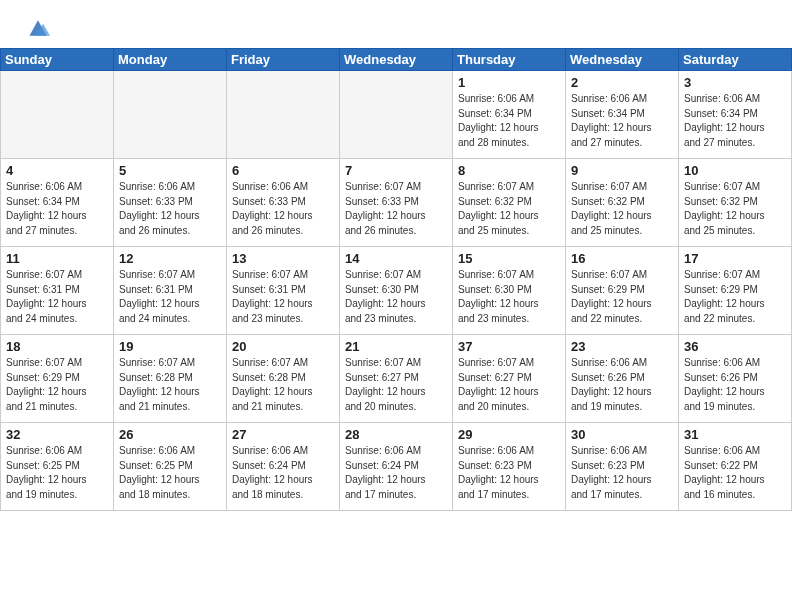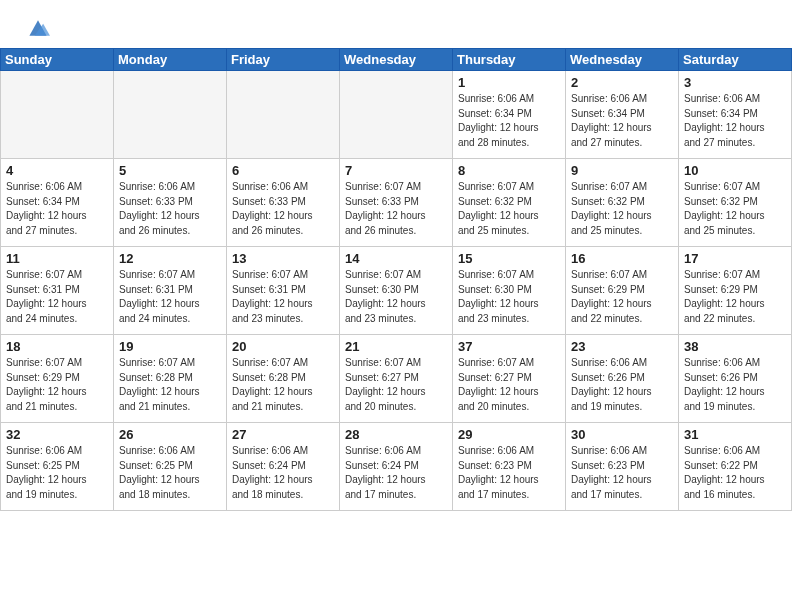--- a/index.html
+++ b/index.html
@@ -290,21 +290,21 @@
 and 20 minutes.</div>
         </td>
         <td>
           <div class="day-number">23</div>
           <div class="day-info" style="white-space: pre-line;">Sunrise: 6:06 AM
 Sunset: 6:26 PM
 Daylight: 12 hours
 and 19 minutes.</div>
         </td>
         <td>
-          <div class="day-number">38</div>
+          <div class="day-number">36</div>
           <div class="day-info" style="white-space: pre-line;">Sunrise: 6:06 AM
 Sunset: 6:26 PM
 Daylight: 12 hours
 and 19 minutes.</div>
         </td>
       </tr>
       <tr>
         <td>
           <div class="day-number">32</div>
           <div class="day-info" style="white-space: pre-line;">Sunrise: 6:06 AM

